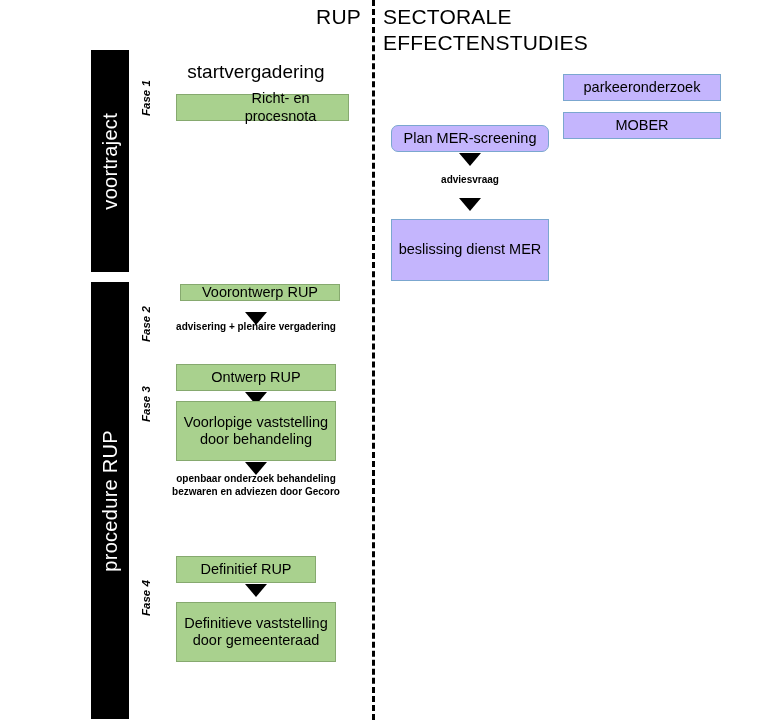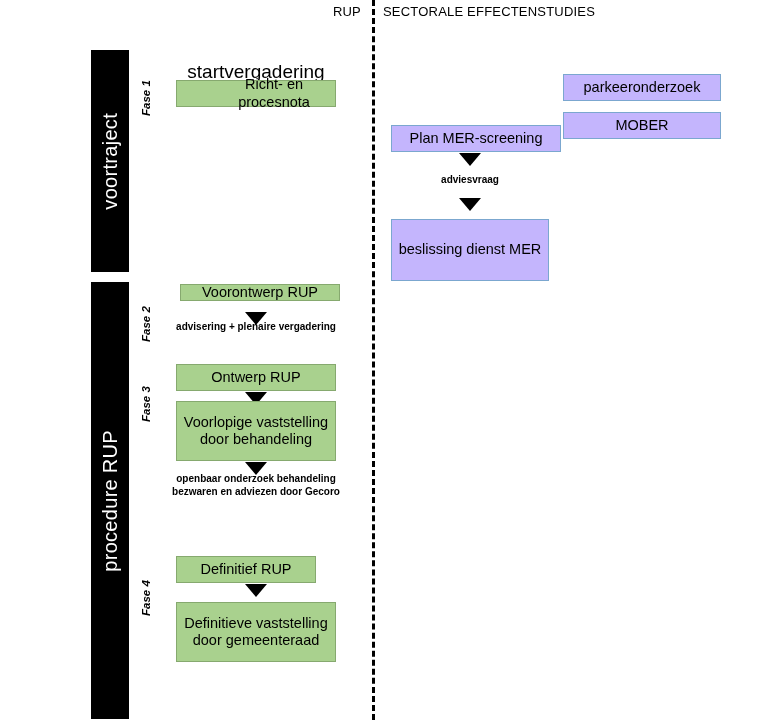--- a/index.html
+++ b/index.html
@@ -16,21 +16,21 @@
   }
   .canvas {
     position: relative;
     width: 762px;
     height: 720px;
   }
   .abs { position: absolute; }
 
   
   .title {
-    font-size: 13px;
+    font-size: 21px;
     color: #000;
     line-height: 1.22;
     font-weight: 400;
     letter-spacing: 0.2px;
   }
   #title-rup { left: 313px; top: 4px; text-align: right; width: 48px; }
   #title-sector { left: 383px; top: 4px; width: 220px; }
 
   
   #divider {
@@ -120,21 +120,21 @@
     <span>procedure RUP</span>
   </div>
 
   <div class="abs fase" style="left:152px; top:104px;">Fase 1</div>
   <div class="abs fase" style="left:152px; top:330px;">Fase 2</div>
   <div class="abs fase" style="left:152px; top:410px;">Fase 3</div>
   <div class="abs fase" style="left:152px; top:604px;">Fase 4</div>
 
   <div class="abs plain" style="left:176px; top:60px; width:160px;">startvergadering</div>
 
-  <div class="abs box green" style="left:176px; top:80px; width:160px; height:27px;padding-left:40px;">Richt- en procesnota</div>
+  <div class="abs box green" style="left:176px; top:94px; width:173px; height:27px;padding-left:40px;">Richt- en procesnota</div>
 
   <div class="abs box green" style="left:180px; top:284px; width:160px; height:17px;">Voorontwerp  RUP</div>
 
   <div class="abs arrow-down" style="left:245px; top:312px;"></div>
 
   <div class="abs plain bold" style="left:176px; top:321px; width:160px;">advisering + plenaire vergadering</div>
 
   <div class="abs box green" style="left:176px; top:364px; width:160px; height:27px;">Ontwerp  RUP</div>
 
   <div class="abs arrow-down" style="left:245px; top:392px;"></div>
@@ -149,21 +149,21 @@
 
   <div class="abs arrow-down" style="left:245px; top:584px;"></div>
 
   <div class="abs box green" style="left:176px; top:602px; width:160px; height:60px;">Definitieve vaststelling door gemeenteraad</div>
 
 
   <div class="abs box blue" style="left:563px; top:74px; width:158px; height:27px;">parkeeronderzoek</div>
 
   <div class="abs box blue" style="left:563px; top:112px; width:158px; height:27px;">MOBER</div>
 
-  <div class="abs box blue" style="left:391px; top:125px; width:170px; height:27px;">Plan MER-screening</div>
+  <div class="abs box blue" style="left:391px; top:125px; width:158px; height:27px;border-radius:7px;">Plan MER-screening</div>
 
   <div class="abs arrow-down" style="left:459px; top:153px;"></div>
 
   <div class="abs plain bold" style="left:391px; top:174px; width:158px;">adviesvraag</div>
 
   <div class="abs arrow-down" style="left:459px; top:198px;"></div>
 
   <div class="abs box blue" style="left:391px; top:219px; width:158px; height:62px;">beslissing dienst MER</div>
 
 </div>

